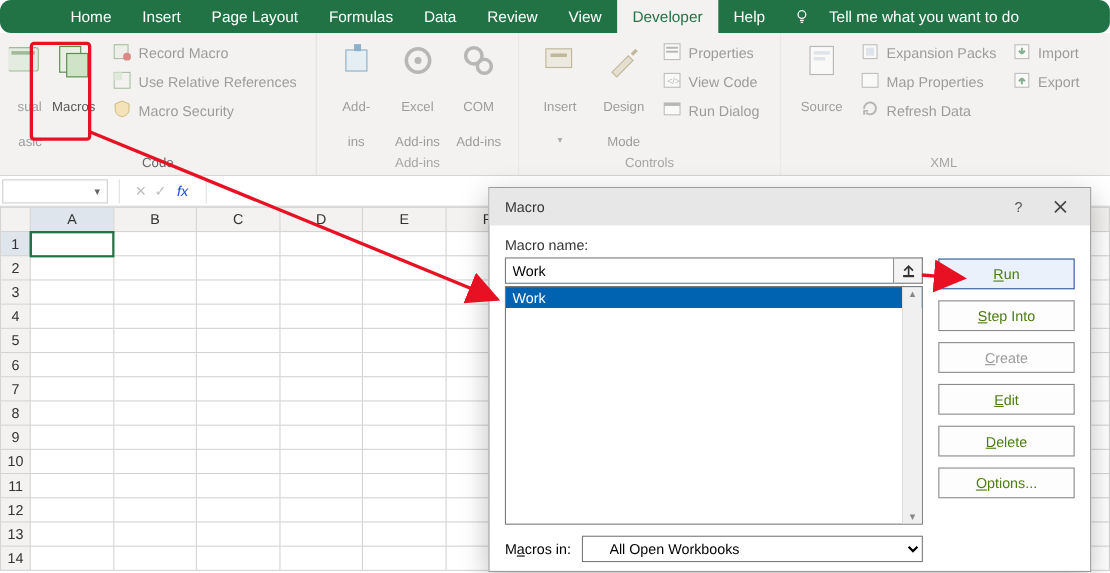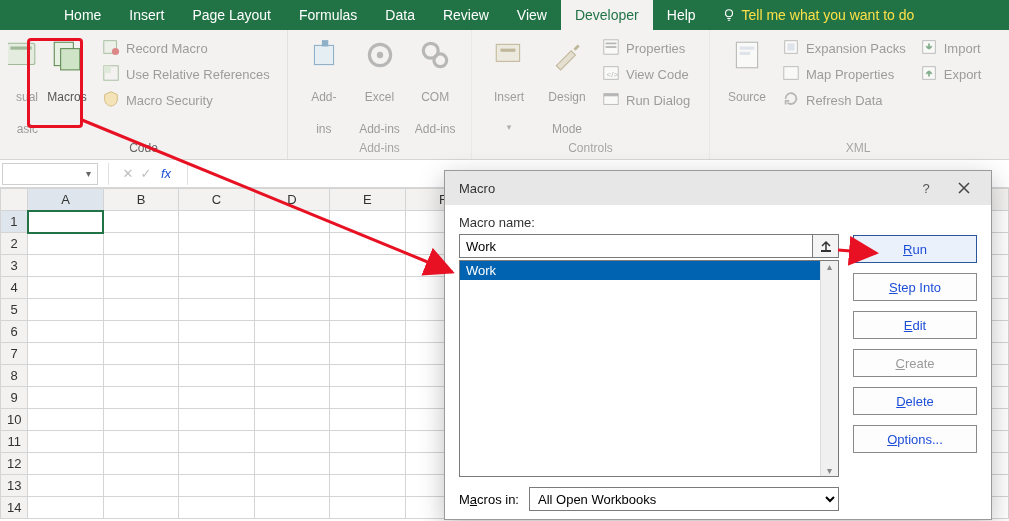--- a/index.html
+++ b/index.html
@@ -1,23 +1,23 @@
 <!DOCTYPE html>
 <html><head>
 <meta charset="utf-8">
 <style>
   * { box-sizing: border-box; font-family: "Segoe UI", Arial, sans-serif; }
   body { margin: 0; width: 1009px; height: 521px; background: #fff; overflow: hidden; position: relative; }
 
   
-  .tabstrip { height: 30px; background: #217346; display: flex; align-items: stretch; color: #fff; font-size: 14px; }
+  .tabstrip { height: 30px; background: #217346; display: flex; align-items: stretch; color: #fff; font-size: 14px; border-radius: 10px; }
   .tabstrip .spacer-left { width: 50px; }
   .tab { padding: 0 14px; display: flex; align-items: center; cursor: pointer; }
   .tab.active { background: #f3f2f1; color: #217346; }
-  .tellme { display: flex; align-items: center; gap: 6px; padding: 0 12px; color: #fde047; }
+  .tellme { display: flex; align-items: center; gap: 18px; padding: 0 12px; color: #ffffff; }
   .tellme .bulb { width: 14px; height: 14px; }
 
   
   .ribbon { height: 130px; background: #f3f2f1; border-bottom: 1px solid #d6d6d6; display: flex; }
   .group { border-right: 1px solid #e1e1e1; padding: 4px 8px 0 8px; display: flex; flex-direction: column; }
   .group-body { flex: 1; display: flex; }
   .group-label { text-align: center; font-size: 12px; color: #666; padding: 2px 0 4px 0; }
   .big-btn { width: 58px; display: flex; flex-direction: column; align-items: center; justify-content: flex-start; font-size: 12px; color: #555; padding-top: 4px; text-align:center; gap:18px; }
   .big-btn .ico { width: 34px; height: 34px; }
   .small-stack { display: flex; flex-direction: column; justify-content: flex-start; gap: 8px; font-size: 13px; color: #555; padding-top:4px; }
@@ -57,23 +57,23 @@
   .dlg-left { flex:1; display:flex; flex-direction:column; }
   .dlg-left label { font-size:13px; color:#333; margin-bottom:4px; }
   .macro-name-row { display:flex; }
   .macro-name-row input { flex:1; height:24px; border:1px solid #7a7a7a; padding:0 6px; font-size:13px; }
   .macro-name-row .ref { width:26px; height:24px; border:1px solid #7a7a7a; border-left:none; display:flex; align-items:center; justify-content:center; background:#f4f4f4; }
   .macro-list { flex:1; border:1px solid #7a7a7a; margin-top:2px; overflow:auto; position:relative; }
   .macro-list .item { padding:2px 6px; }
   .macro-list .item.selected { background:#0063b1; color:#fff; }
   .macro-list .sb { position:absolute; right:0; top:0; bottom:0; width:18px; background:#f0f0f0; border-left:1px solid #ddd; display:flex; flex-direction:column; justify-content:space-between; align-items:center; color:#888; font-size:10px; }
   .macros-in { display:flex; align-items:center; gap:10px; margin-top:10px; }
-  .macros-in select { flex:1; height:24px; border:1px solid #7a7a7a; background:#fff; font-size:13px; padding:0 4px;}
+  .macros-in select { flex:1; height:24px; border:1px solid #7a7a7a; background:#fff; font-size:13px; padding:0 20px;}
   .dlg-right { width:124px; display:flex; flex-direction:column; gap:10px; padding-top:20px; }
-  .dlg-right button { height:28px; border:1px solid #8a8a8a; background:#fdfdfd; font-size:13px; color:#1d4ed8; }
+  .dlg-right button { height:28px; border:1px solid #8a8a8a; background:#fdfdfd; font-size:13px; color:#4d7c0f; }
   .dlg-right button.primary { border:1px solid #2b579a; background:#eaf1fb; }
   .dlg-right button:disabled { color:#9a9a9a; }
   .underline-first::first-letter { text-decoration: underline; }
 
   
   svg.overlay { position:absolute; left:0; top:0; pointer-events:none; }
 </style>
 </head>
 <body>
 
@@ -565,22 +565,22 @@
       <div class="macros-in">
         <span>M<span style="text-decoration:underline">a</span>cros in:</span>
         <select>
           <option>All Open Workbooks</option>
         </select>
       </div>
     </div>
     <div class="dlg-right">
       <button class="primary underline-first">Run</button>
       <button class="underline-first">Step Into</button>
+      <button disabled="" class="underline-first">Create</button>
       <button class="underline-first">Edit</button>
-      <button disabled="" class="underline-first">Create</button>
       <button class="underline-first">Delete</button>
       <button class="underline-first">Options...</button>
     </div>
   </div>
 </div>
 
 <div class="hl-box" style="left:27px; top:38px; width:56px; height:90px;"></div>
 
 <svg class="overlay" width="1009" height="521">
   <defs>

